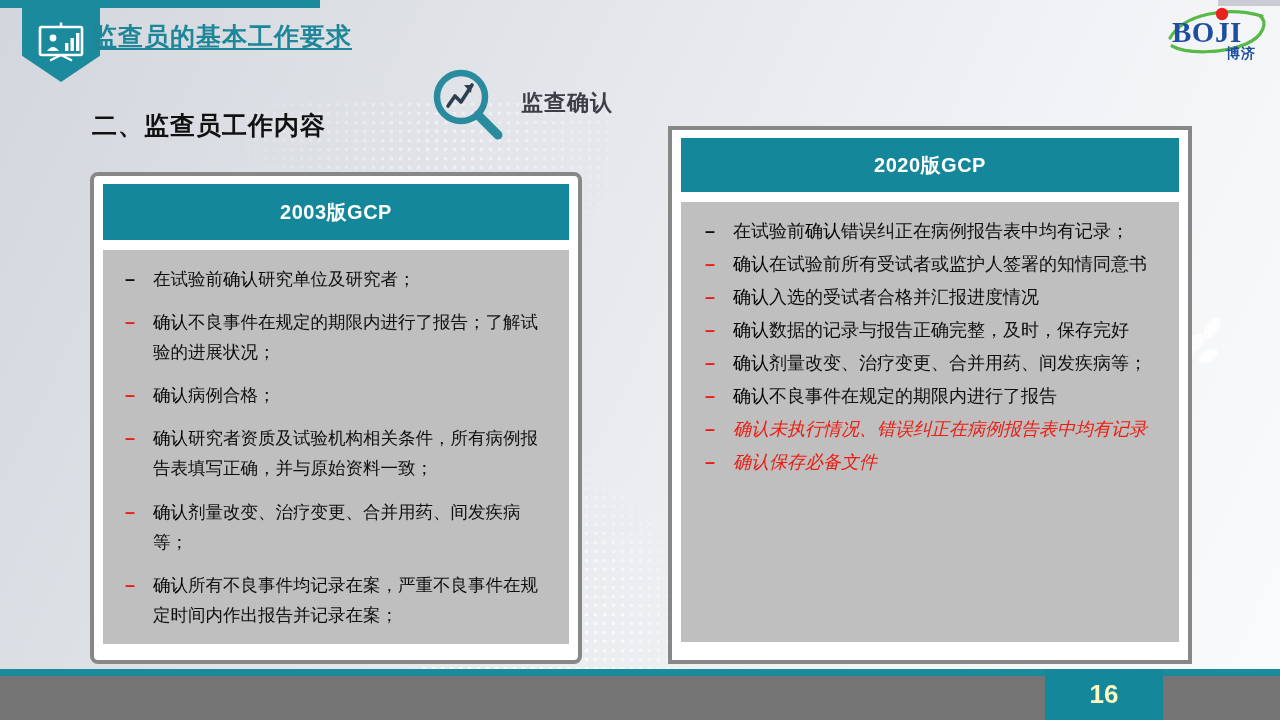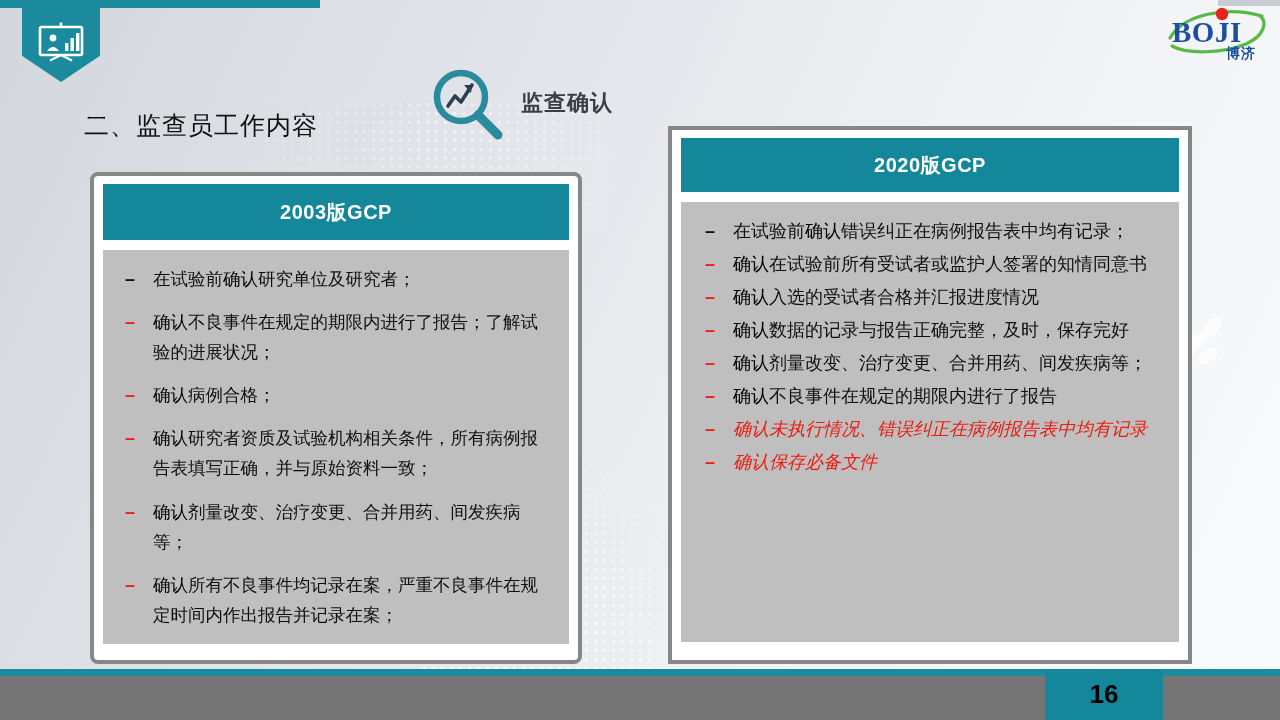--- a/index.html
+++ b/index.html
@@ -72,22 +72,22 @@
     position: absolute; left: 86px; top: 12px;
     width: 3px; height: 42px;
     background: #1a8a9c;
   }
 
   
   .logo { position: absolute; right: 8px; top: 2px; width: 108px; height: 62px; }
 
   
   .section-heading {
-    position: absolute; left: 84px; top: 109px;
-    font-size: 25px; font-weight: normal; color: #111111;
+    position: absolute; left: 92px; top: 109px;
+    font-size: 25px; font-weight: bold; color: #111111;
     letter-spacing: 1px;
   }
 
   
   .magnifier { position: absolute; left: 428px; top: 66px; width: 78px; height: 78px; }
   .magnifier-label {
     position: absolute; left: 521px; top: 88px;
     font-size: 22px; font-weight: bold; color: #3b3f45;
     letter-spacing: 1px;
   }
@@ -153,21 +153,21 @@
     width: 1280px; height: 7px; background: #1a8a9c;
   }
   .footer-bar {
     position: absolute; left: 0; bottom: 0;
     width: 1280px; height: 44px; background: #757575;
   }
   .page-box {
     position: absolute; right: 117px; bottom: 0;
     width: 118px; height: 51px;
     background: #14879b;
-    color: #000000;
+    color: #fef9c3;
     font-size: 26px; font-weight: bold;
     display: flex; align-items: center; justify-content: center;
   }
   .top-right-plate {
     position: absolute; right: 0; top: 0; width: 62px; height: 6px;
     background: #c9ccd2;
   }
 </style>
 </head>
 <body>
@@ -197,20 +197,21 @@
     <line x1="14" y1="38.5" x2="25" y2="33" stroke="#ffffff" stroke-width="2.2"></line>
     <line x1="36" y1="38.5" x2="25" y2="33" stroke="#ffffff" stroke-width="2.2"></line>
     <circle cx="17" cy="16" r="3.4" fill="#ffffff"></circle>
     <path d="M11 29 q6 -8 12 0 z" fill="#ffffff"></path>
     <rect x="29" y="21" width="3.4" height="8" fill="#ffffff"></rect>
     <rect x="34.5" y="16" width="3.4" height="13" fill="#ffffff"></rect>
     <rect x="40" y="11" width="3.4" height="18" fill="#ffffff"></rect>
   </svg>
 
   <div class="title-rule"></div>
+  <div class="slide-title">监查员的基本工作要求</div>
 
   <svg class="logo" viewBox="0 0 108 62">
     <path d="M6 36 C20 12, 62 4, 98 14" fill="none" stroke="#57b947" stroke-width="3.2" stroke-linecap="round"></path>
     <path d="M96 14 C104 20, 100 34, 82 42 C58 52, 22 52, 8 44" fill="none" stroke="#57b947" stroke-width="3.2" stroke-linecap="round"></path>
     <circle cx="58" cy="12" r="6.2" fill="#e8231d"></circle>
     <text x="8" y="40" font-family="'Liberation Serif', serif" font-size="29" font-weight="bold" fill="#1d4f9e" letter-spacing="0.5">BOJI</text>
     <text x="62" y="56" font-family="'Liberation Sans', sans-serif" font-size="14" font-weight="bold" fill="#1d4f9e" letter-spacing="1">博济</text>
   </svg>
 
   <div class="section-heading">二、监查员工作内容</div>

